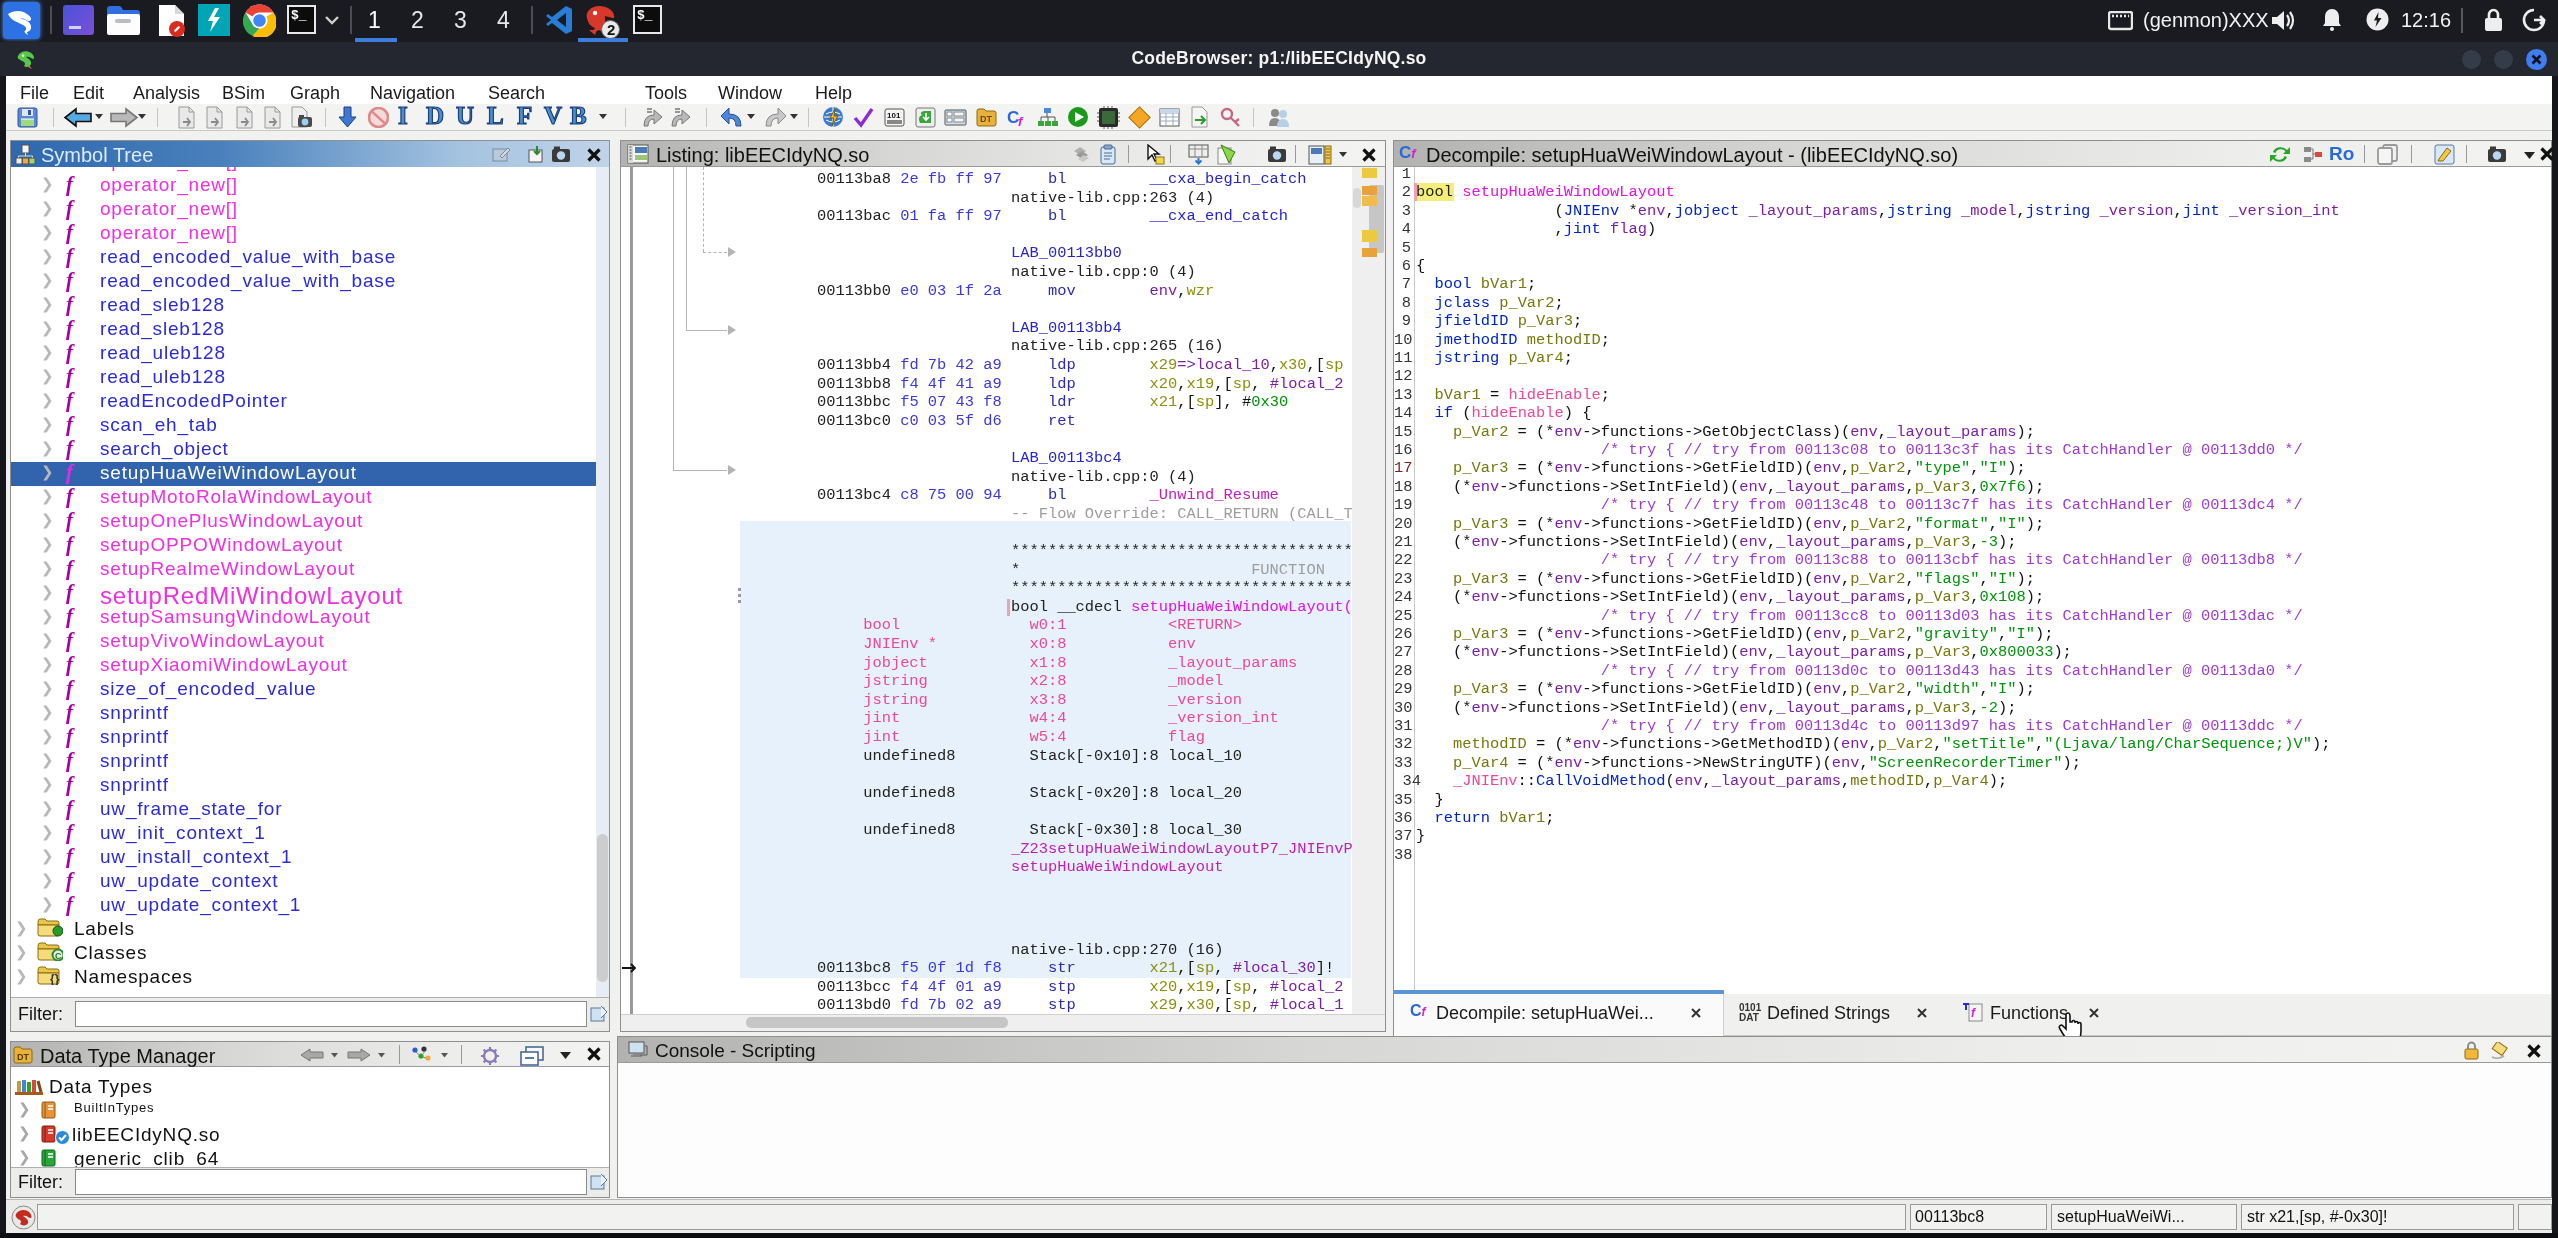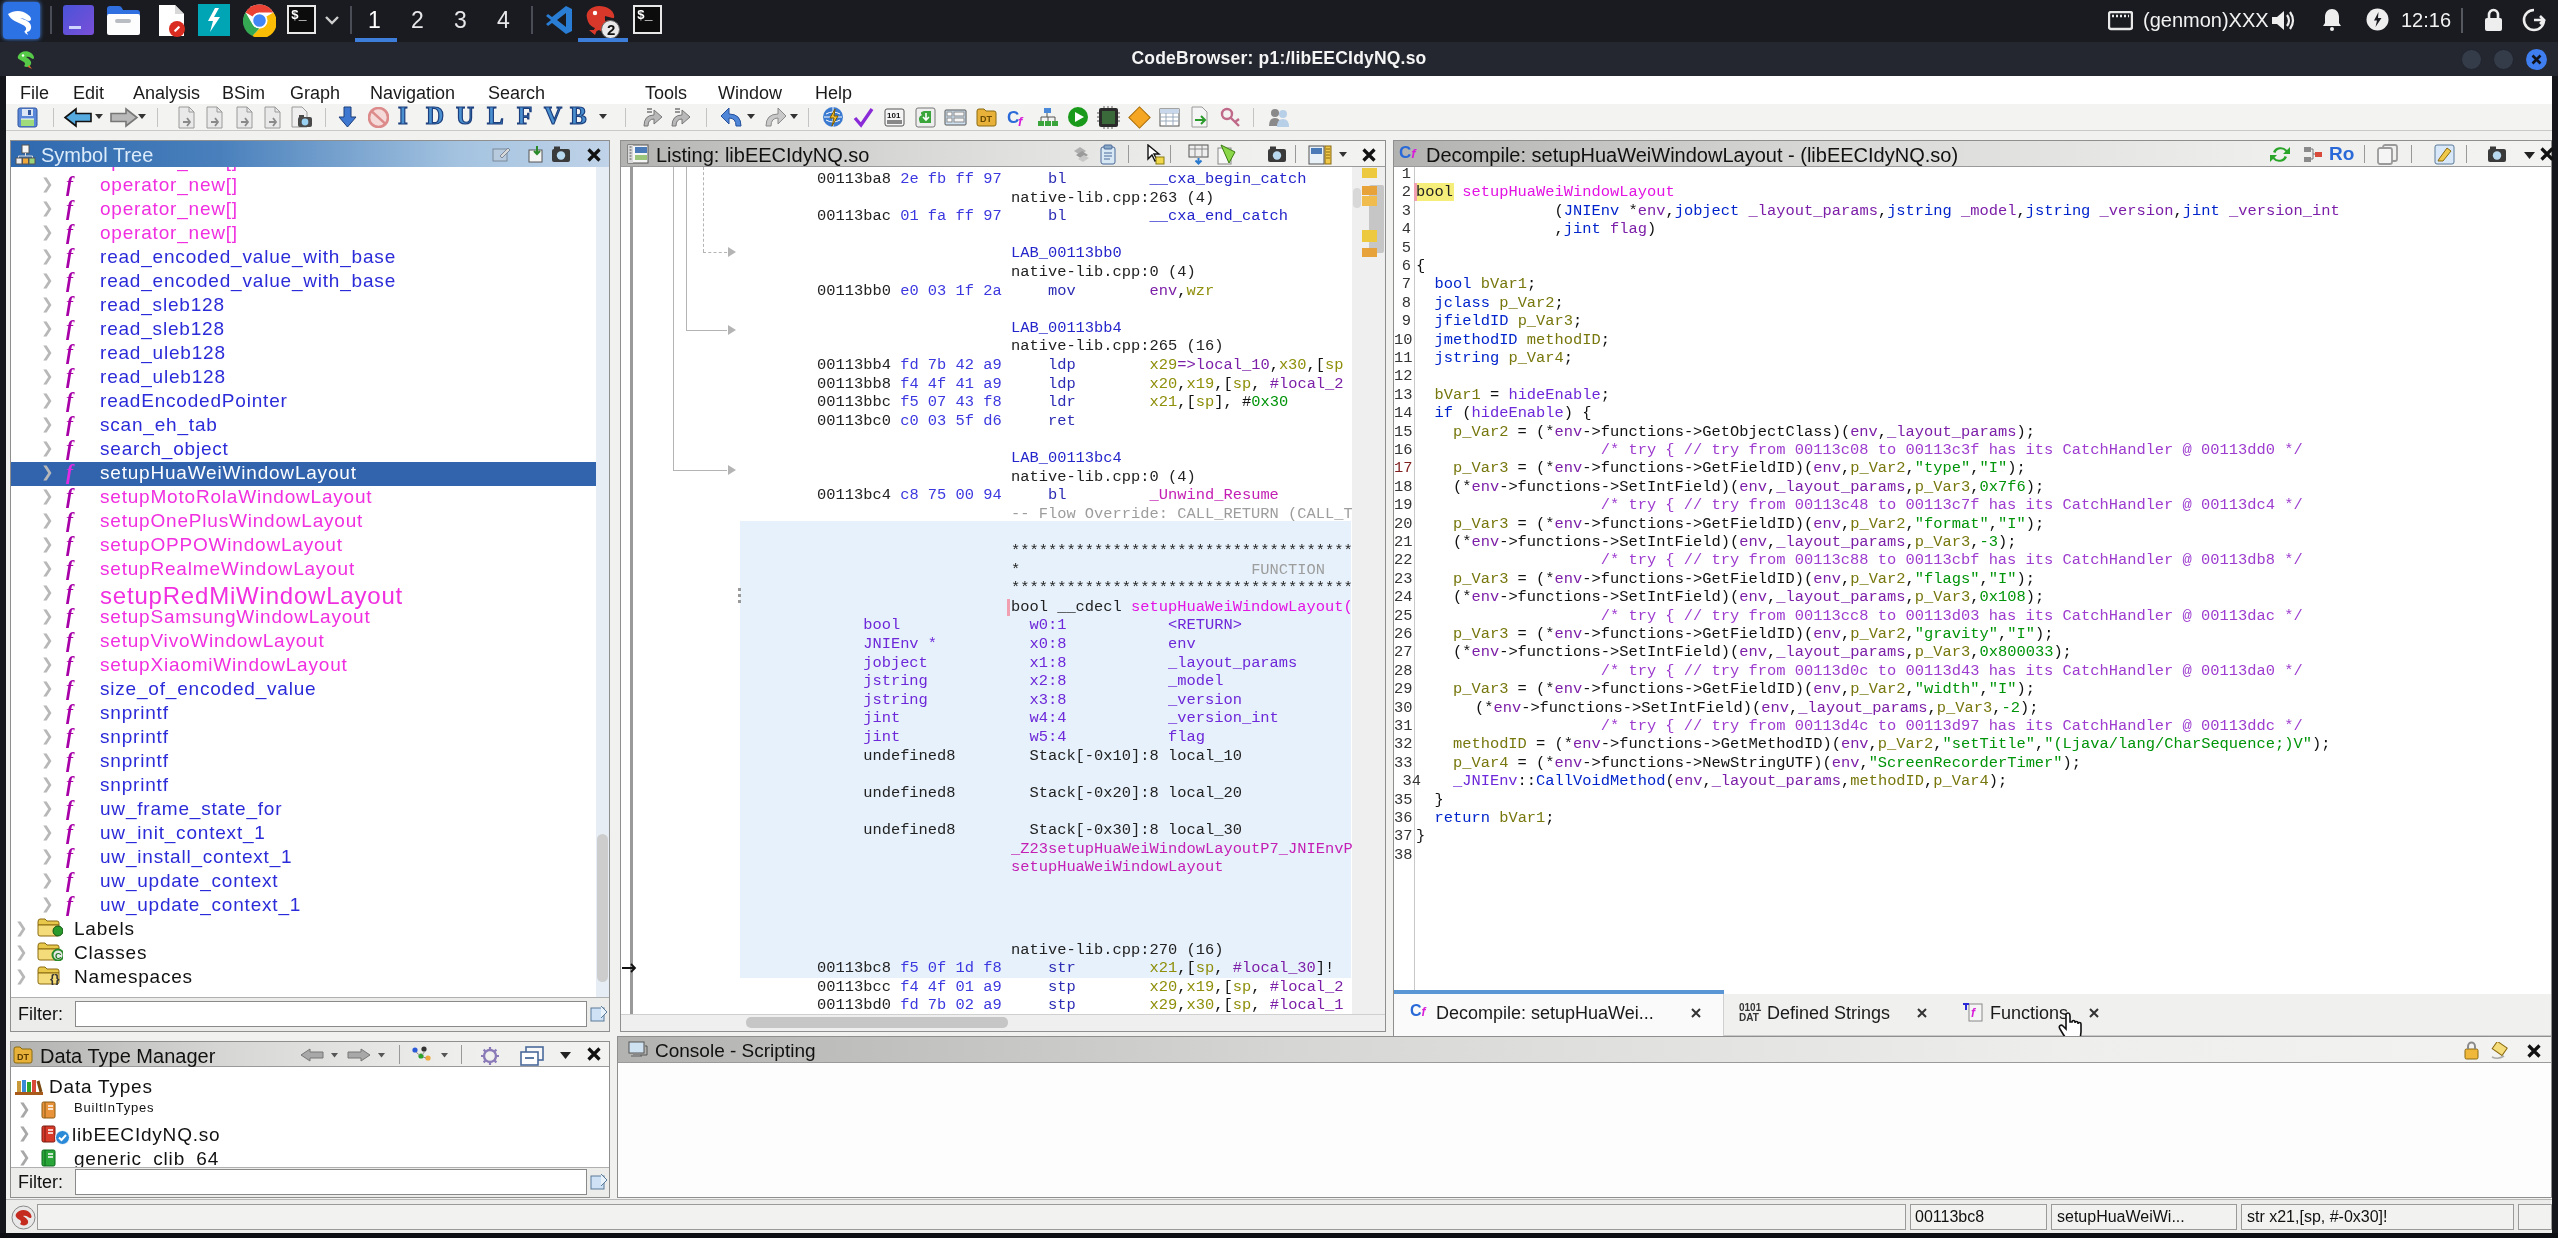--- a/index.html
+++ b/index.html
@@ -1,21 +1,21 @@
 <!DOCTYPE html>
 <html><head><meta charset="utf-8"><style>
 
 *{margin:0;padding:0;box-sizing:border-box}
 html,body{width:2558px;height:1238px;overflow:hidden;background:#14161b;font-family:"Liberation Sans",sans-serif}
 .abs{position:absolute}
 .ml{position:absolute;white-space:pre;font-family:"Liberation Mono",monospace;font-size:15.4px;line-height:18.78px;color:#111}
 .dl{position:absolute;white-space:pre;font-family:"Liberation Mono",monospace;font-size:15.4px;line-height:18.4px;color:#111}
 .k{color:#0024cc}
 .fn{color:#e313e3}
-.gv{color:#6d28d9}
+.gv{color:#ec4899}
 .lv{color:#77770e}
 .pv{color:#7c1fa8}
 .cm{color:#9d3ccf}
 .st{color:#00940a}
 .by{color:#3c38e0}
 .mn{color:#2b2bb4}
 .lb{color:#2525cc}
 .gy{color:#9d9d9d}
 .ol{color:#8f8f0c}
 .mg{color:#c41fb4}
@@ -756,21 +756,21 @@
 <div class="dl" style="left:22px;top:347.4999999999999px;">    <span class="lv">p_Var3</span> = (*<span class="pv">env</span>-&gt;functions-&gt;GetFieldID)(<span class="pv">env</span>,<span class="lv">p_Var2</span>,<span class="st">"format"</span>,<span class="st">"I"</span>);</div>
 <div class="dl" style="left:22px;top:365.9px;">    (*<span class="pv">env</span>-&gt;functions-&gt;SetIntField)(<span class="pv">env</span>,<span class="pv">_layout_params</span>,<span class="lv">p_Var3</span>,<span class="st">-3</span>);</div>
 <div class="dl" style="left:22px;top:384.29999999999995px;">                    <span class="cm">/* try { // try from 00113c88 to 00113cbf has its CatchHandler @ 00113db8 */</span></div>
 <div class="dl" style="left:22px;top:402.69999999999993px;">    <span class="lv">p_Var3</span> = (*<span class="pv">env</span>-&gt;functions-&gt;GetFieldID)(<span class="pv">env</span>,<span class="lv">p_Var2</span>,<span class="st">"flags"</span>,<span class="st">"I"</span>);</div>
 <div class="dl" style="left:22px;top:421.0999999999999px;">    (*<span class="pv">env</span>-&gt;functions-&gt;SetIntField)(<span class="pv">env</span>,<span class="pv">_layout_params</span>,<span class="lv">p_Var3</span>,<span class="st">0x108</span>);</div>
 <div class="dl" style="left:22px;top:439.4999999999999px;">                    <span class="cm">/* try { // try from 00113cc8 to 00113d03 has its CatchHandler @ 00113dac */</span></div>
 <div class="dl" style="left:22px;top:457.89999999999986px;">    <span class="lv">p_Var3</span> = (*<span class="pv">env</span>-&gt;functions-&gt;GetFieldID)(<span class="pv">env</span>,<span class="lv">p_Var2</span>,<span class="st">"gravity"</span>,<span class="st">"I"</span>);</div>
 <div class="dl" style="left:22px;top:476.29999999999995px;">    (*<span class="pv">env</span>-&gt;functions-&gt;SetIntField)(<span class="pv">env</span>,<span class="pv">_layout_params</span>,<span class="lv">p_Var3</span>,<span class="st">0x800033</span>);</div>
 <div class="dl" style="left:22px;top:494.69999999999993px;">                    <span class="cm">/* try { // try from 00113d0c to 00113d43 has its CatchHandler @ 00113da0 */</span></div>
 <div class="dl" style="left:22px;top:513.0999999999999px;">    <span class="lv">p_Var3</span> = (*<span class="pv">env</span>-&gt;functions-&gt;GetFieldID)(<span class="pv">env</span>,<span class="lv">p_Var2</span>,<span class="st">"width"</span>,<span class="st">"I"</span>);</div>
-<div class="dl" style="left:22px;top:531.4999999999999px;margin-left:22px;">    (*<span class="pv">env</span>-&gt;functions-&gt;SetIntField)(<span class="pv">env</span>,<span class="pv">_layout_params</span>,<span class="lv">p_Var3</span>,<span class="st">-2</span>);</div>
+<div class="dl" style="left:22px;top:531.4999999999999px;">    (*<span class="pv">env</span>-&gt;functions-&gt;SetIntField)(<span class="pv">env</span>,<span class="pv">_layout_params</span>,<span class="lv">p_Var3</span>,<span class="st">-2</span>);</div>
 <div class="dl" style="left:22px;top:549.9px;">                    <span class="cm">/* try { // try from 00113d4c to 00113d97 has its CatchHandler @ 00113ddc */</span></div>
 <div class="dl" style="left:22px;top:568.3px;">    <span class="lv">methodID</span> = (*<span class="pv">env</span>-&gt;functions-&gt;GetMethodID)(<span class="pv">env</span>,<span class="lv">p_Var2</span>,<span class="st">"setTitle"</span>,<span class="st">"(Ljava/lang/CharSequence;)V"</span>);</div>
 <div class="dl" style="left:22px;top:586.6999999999999px;">    <span class="lv">p_Var4</span> = (*<span class="pv">env</span>-&gt;functions-&gt;NewStringUTF)(<span class="pv">env</span>,<span class="st">"ScreenRecorderTimer"</span>);</div>
 <div class="dl" style="left:22px;top:605.0999999999999px;">    <span class="gv">_JNIEnv</span>::<span class="k">CallVoidMethod</span>(<span class="pv">env</span>,<span class="pv">_layout_params</span>,<span class="lv">methodID</span>,<span class="lv">p_Var4</span>);</div>
 <div class="dl" style="left:22px;top:623.4999999999999px;">  }</div>
 <div class="dl" style="left:22px;top:641.9px;">  <span class="k">return</span> <span class="lv">bVar1</span>;</div>
 <div class="dl" style="left:22px;top:660.3px;">}</div>
 </div>
 <div class="abs" style="left:1394px;top:990px;width:330px;height:4px;background:#5a95d5"></div>
 <div class="abs" style="left:1394px;top:994px;width:1157px;height:42px;background:#f0f0ef;border-bottom:1px solid #c9c9c9"></div>

